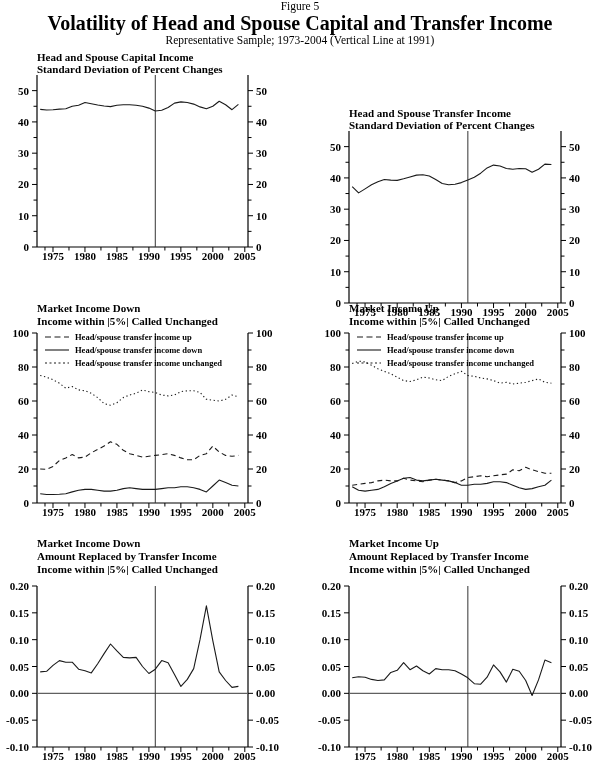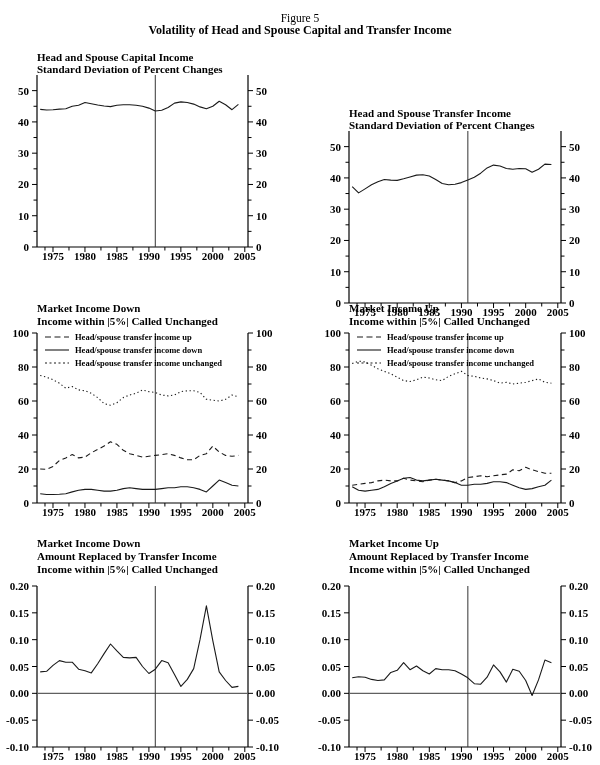--- a/index.html
+++ b/index.html
@@ -5,33 +5,34 @@
   html,body{margin:0;padding:0;background:#ffffff;}
   .page{
     position:relative;
     width:600px;height:765px;
     background:#ffffff;
     font-family:"Liberation Serif", serif;
     color:#000;
     overflow:hidden;
   }
   .hdr{position:absolute;top:0;left:0;width:600px;text-align:center;}
-  .fig-label{font-size:11.5px;margin-top:12px;}
-  .fig-title{font-size:12px;font-weight:bold;line-height:1.12;}
+  .fig-label{font-size:11.5px;margin-top:0;}
+  .fig-title{font-size:20px;font-weight:bold;line-height:1.12;}
   .fig-sub{font-size:11.5px;line-height:1.18;}
   .chart-slot{position:absolute;width:300px;}
   svg text{font-family:"Liberation Serif", serif;}
 </style>
 </head>
 <body>
 
 <div class="page">
   <div class="hdr">
     <div class="fig-label">Figure 5</div>
     <div class="fig-title">Volatility of Head and Spouse Capital and Transfer Income</div>
+    <div class="fig-sub">Representative Sample; 1973-2004 (Vertical Line at 1991)</div>
   </div>
   <div id="charts">
       <div class="chart-slot" style="left: 0px; top: 44px;"><svg width="300" height="230" viewBox="0 0 300 230">
           <text x="37" y="17" font-size="11" font-weight="bold" font-family="&quot;Liberation Serif&quot;, serif" fill="#000000" text-anchor="start">Head and Spouse Capital Income</text>
           <text x="37" y="29" font-size="11" font-weight="bold" font-family="&quot;Liberation Serif&quot;, serif" fill="#000000" text-anchor="start">Standard Deviation of Percent Changes</text>
           <line x1="37" y1="31" x2="37" y2="203" stroke="#000000" stroke-width="1.2"></line>
           <line x1="248" y1="31" x2="248" y2="203" stroke="#000000" stroke-width="1.2"></line>
           <line x1="37" y1="203" x2="248" y2="203" stroke="#000000" stroke-width="1.2"></line>
           <line x1="32" y1="203" x2="37" y2="203" stroke="#000000" stroke-width="1"></line>
           <line x1="248" y1="203" x2="253" y2="203" stroke="#000000" stroke-width="1"></line>

